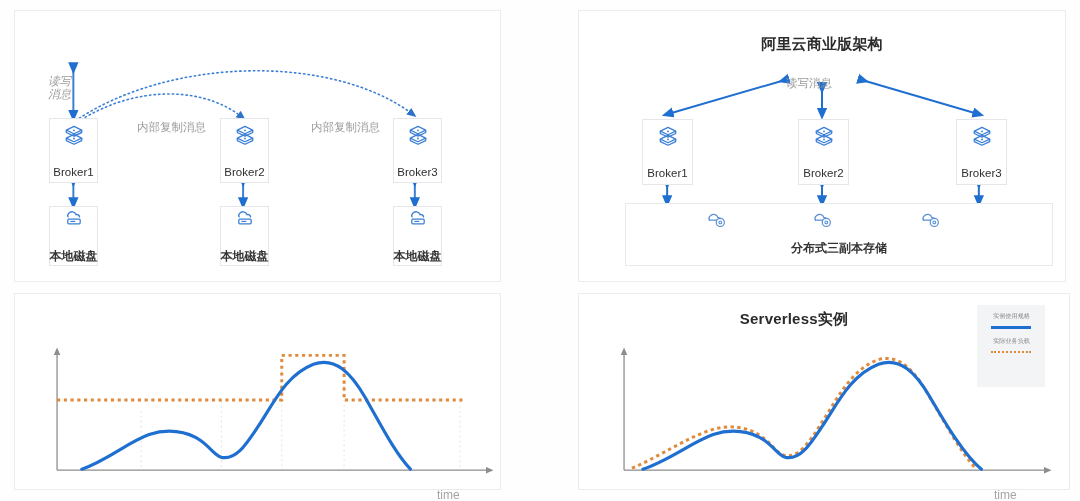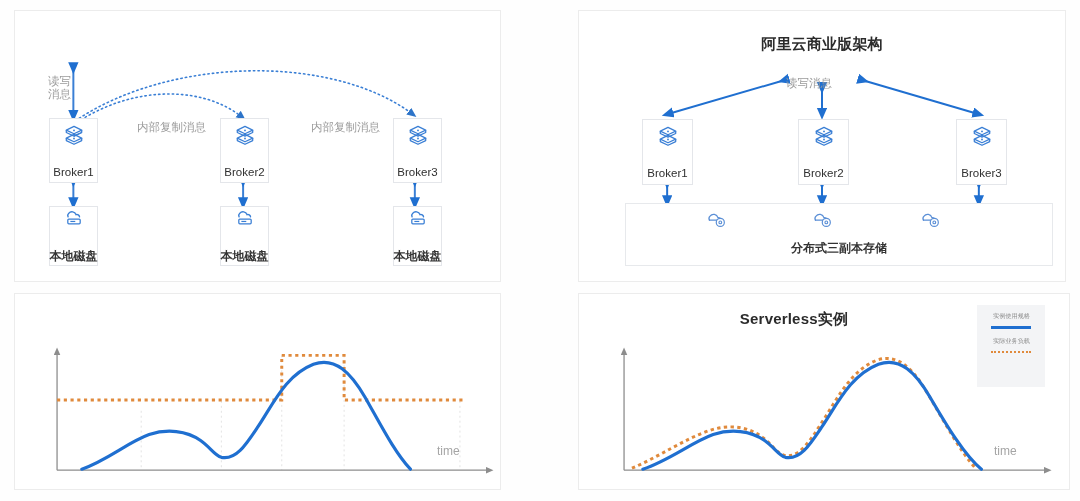--- a/index.html
+++ b/index.html
@@ -44,21 +44,21 @@
 
   .svg-layer {
     position: absolute; left: 0; top: 0; width: 100%; height: 100%;
     overflow: visible; pointer-events: none;
   }
 
   .lbl {
     position: absolute; font-size: 11.5px; color: #9a9a9a;
     white-space: nowrap; line-height: 15px;
   }
-  .lbl.rw { color: #9b9b9b; }
+  .lbl.rw { color: #9b9b9b; font-style: italic; }
 
   .storage-box {
     position: absolute;
     border: 1px solid #e7e9ec; background: #fff;
   }
   .storage-caption {
     position: absolute; left: 0; right: 0; text-align: center;
     font-size: 12px; font-weight: bold; color: #333;
   }
 
@@ -67,21 +67,21 @@
     display: flex; flex-direction: column;
     align-items: center; padding: 7px 6px; gap: 2px;
   }
   .legend-label { font-size: 6.5px; color: #8b8b8b; white-space: nowrap; transform: scale(.95); }
   .legend-swatch-solid { width: 40px; height: 2.5px; background: #1f6fd0; margin: 3px 0 6px; }
   .legend-swatch-dot {
     width: 40px; height: 0; margin: 3px 0 0;
     border-top: 2.5px dotted #e08a3c;
   }
   .time-lbl {
-    position: absolute; font-size: 12px; color: #a5a5a5;
+    position: absolute; font-size: 12px; color: #a5a5a5; margin-top: 44px;
   }
 </style>
 </head>
 <body>
 
 <div class="canvas">
 
   <div class="panel" id="panel-tl">
 
     <svg class="svg-layer" viewBox="0 0 487 272">

